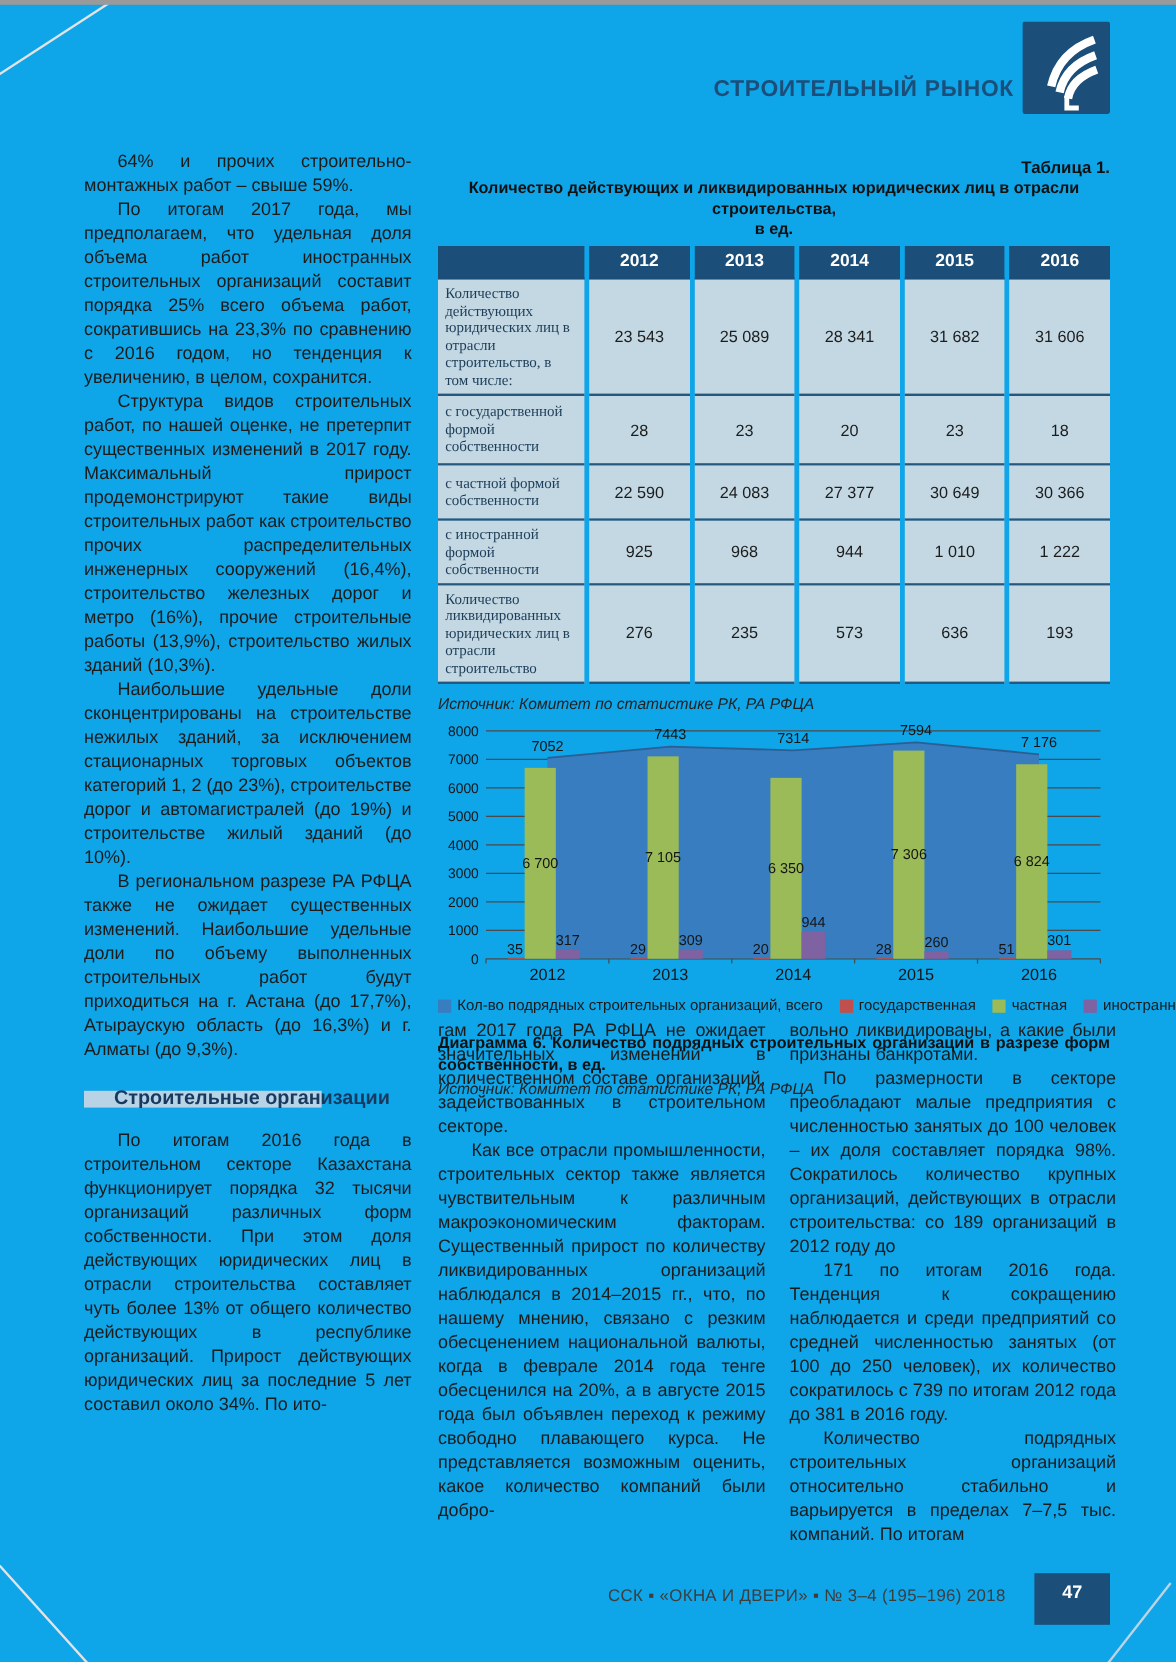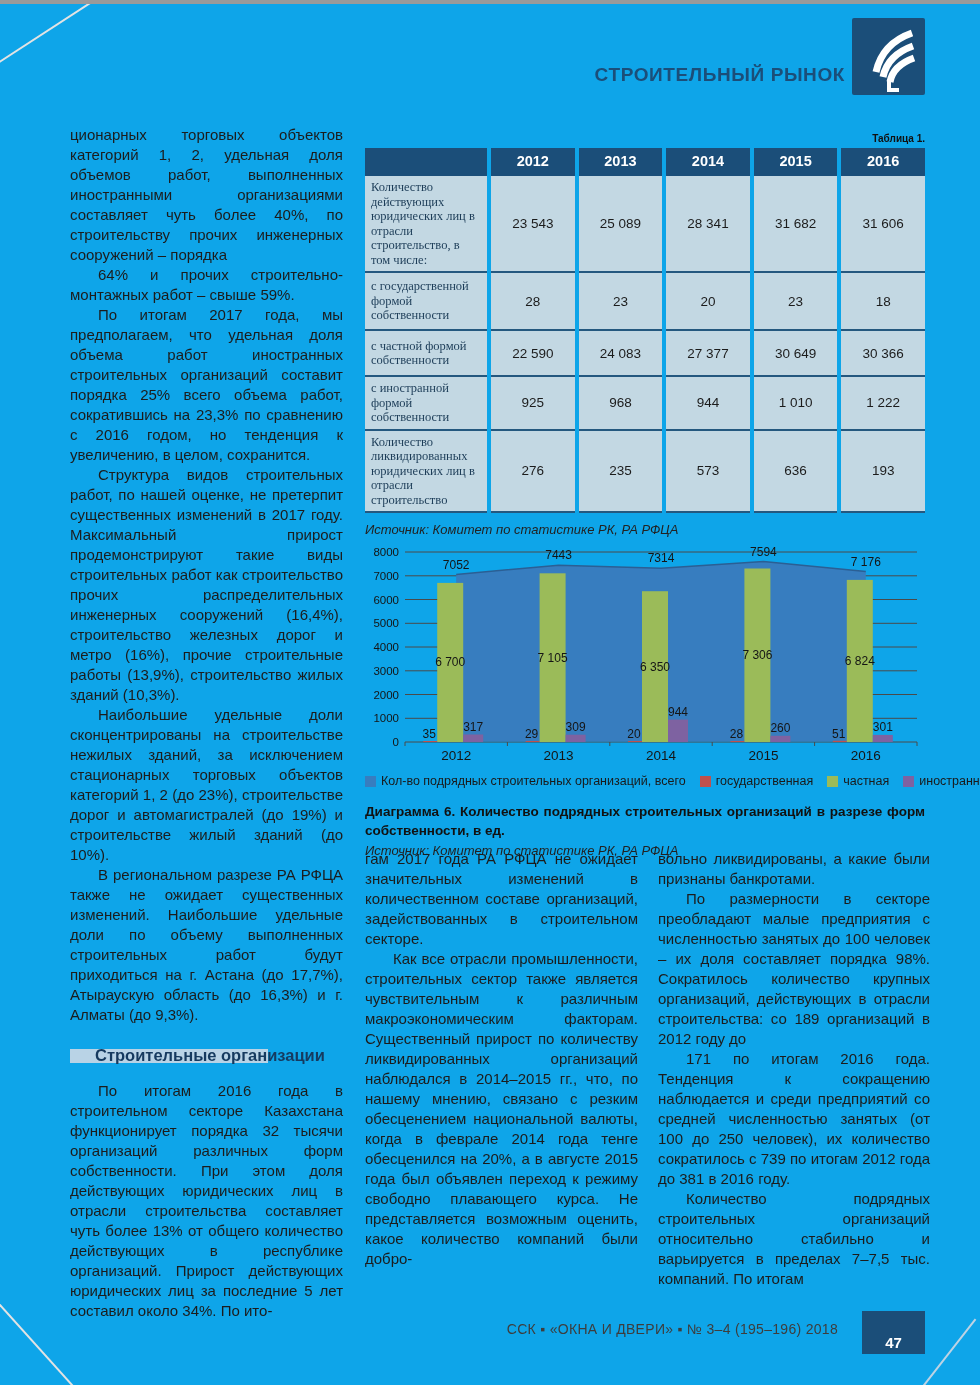--- a/index.html
+++ b/index.html
@@ -25,21 +25,21 @@
   .mid-col{left:365px;top:845px;width:273px;}
   .rt-col{left:658px;top:845px;width:272px;}
 
   h3.sec{position:relative;margin:20px 0 16px;font-size:16.5px;line-height:20px;
         color:#163a5f;font-weight:bold;padding-left:25px;}
   h3.sec .hl{position:absolute;left:0;top:4px;width:198px;height:14px;background:#b9d3e6;}
   h3.sec .ht{position:relative;z-index:1;}
 
   
   .right-region{position:absolute;left:365px;top:126px;width:560px;}
-  .tbl-label{text-align:right;font-weight:bold;font-size:10px;color:#111;line-height:18px;}
+  .tbl-label{text-align:right;font-weight:bold;font-size:14px;color:#111;line-height:18px;}
   .tbl-title{text-align:center;font-weight:bold;font-size:13.5px;line-height:17px;color:#111;margin-bottom:6px;}
   #table-grid{display:grid;grid-template-columns:122px repeat(5,1fr);column-gap:4px;}
   #table-grid .th{background:#1b4e79;color:#ffffff;font-weight:bold;font-size:14.5px;height:26px;
         display:flex;align-items:center;justify-content:center;border-bottom:2px solid #1b4e79;}
   #table-grid .td{background:#c3d8e3;display:flex;align-items:center;justify-content:center;
         font-size:13.5px;color:#1c1c1c;border-bottom:2px solid #24587f;text-align:center;}
   #table-grid .tl-cell{background:#c3d8e3;font-size:12.5px;line-height:14.5px;color:#1d3d58;
         padding:4px 6px;display:flex;align-items:center;border-bottom:2px solid #24587f;font-family:Liberation Serif, serif;}
   .row0{min-height:70px}.row1{min-height:48px}.row2{min-height:36px}.row3{min-height:34px}.row4{min-height:56px}
   .source{font-style:italic;font-size:13px;color:#222;margin-top:8px;line-height:17px;}
@@ -53,21 +53,21 @@
   .legend .it{display:flex;align-items:center;gap:5px;white-space:nowrap;}
   .legend .sw{width:11px;height:11px;display:inline-block;}
   .caption{font-weight:bold;font-size:13.5px;line-height:19px;color:#111;margin-top:14px;text-align:justify;}
   .caption-source{font-style:italic;font-size:13px;color:#222;margin-top:2px;line-height:17px;}
 
   
   .footer-line{position:absolute;top:1317px;left:365px;width:473px;text-align:right;
         font-size:14px;letter-spacing:.3px;color:#3d3d3d;}
   .page-badge{position:absolute;left:862px;top:1307px;width:63px;height:43px;background:#1b4e79;
         color:#fff;font-weight:bold;font-size:15px;display:flex;align-items:flex-start;
-        justify-content:center;padding-top:23px;box-sizing:border-box;}
+        justify-content:center;padding-top:8px;box-sizing:border-box;}
 </style>
 </head>
 <body>
 
 <div id="page">
 
   <div class="corner c-tl"></div>
   <div class="corner c-bl"></div>
   <div class="corner c-br"></div>
 
@@ -79,35 +79,38 @@
       <g stroke="#ffffff" fill="none" stroke-width="7">
         <path d="M24 54 C 28 36, 40 22, 60 15"></path>
         <path d="M31 59 C 34 45, 44 34, 61 28"></path>
         <path d="M38 64 C 40 53, 48 45, 62 40"></path>
       </g>
       <path d="M37 62 L37 72 L47 72" stroke="#ffffff" stroke-width="4" fill="none"></path>
     </svg>
   </div>
 
   <div class="col left-col">
-    <p class="noindent">ционарных торговых объектов категорий 1, 2, удельная доля объемов работ, выполненных иностранными организациями составляет чуть более 40%, по строительству прочих инженерных сооружений – порядка</p>
     <p>64% и прочих строительно-монтажных работ – свыше 59%.</p>
     <p>По итогам 2017 года, мы предполагаем, что удельная доля объема работ иностранных строительных организаций составит порядка 25% всего объема работ, сократившись на 23,3% по сравнению с 2016 годом, но тенденция к увеличению, в целом, сохранится.</p>
     <p>Структура видов строительных работ, по нашей оценке, не претерпит существенных изменений в 2017 году. Максимальный прирост продемонстрируют такие виды строительных работ как строительство прочих распределительных инженерных сооружений (16,4%), строительство железных дорог и метро (16%), прочие строительные работы (13,9%), строительство жилых зданий (10,3%).</p>
     <p>Наибольшие удельные доли сконцентрированы на строительстве нежилых зданий, за исключением стационарных торговых объектов категорий 1, 2 (до 23%), строительстве дорог и автомагистралей (до 19%) и строительстве жилый зданий (до 10%).</p>
     <p>В региональном разрезе РА РФЦА также не ожидает существенных изменений. Наибольшие удельные доли по объему выполненных строительных работ будут приходиться на г. Астана (до 17,7%), Атыраускую область (до 16,3%) и г. Алматы (до 9,3%).</p>
     <h3 class="sec">
       <span class="hl"></span>
       <span class="ht">Строительные организации</span>
     </h3>
     <p>По итогам 2016 года в строительном секторе Казахстана функционирует порядка 32 тысячи организаций различных форм собственности. При этом доля действующих юридических лиц в отрасли строительства составляет чуть более 13% от общего количество действующих в республике организаций. Прирост действующих юридических лиц за последние 5 лет составил около 34%. По ито-</p>
   </div>
 
   <div class="right-region">
     <div class="tbl-label">Таблица 1.</div>
+    <div class="tbl-title">
+      <div>Количество действующих и ликвидированных юридических лиц в отрасли строительства,</div>
+      <div>в ед.</div>
+    </div>
     <div id="table-grid">
         <div class="th"></div>
         <div class="th">2012</div>
         <div class="th">2013</div>
         <div class="th">2014</div>
         <div class="th">2015</div>
         <div class="th">2016</div>
         <div class="tl-cell row0">Количество действующих юридических лиц в отрасли строительство, в том числе:</div>
         <div class="td row0">23 543</div>
         <div class="td row0">25 089</div>

